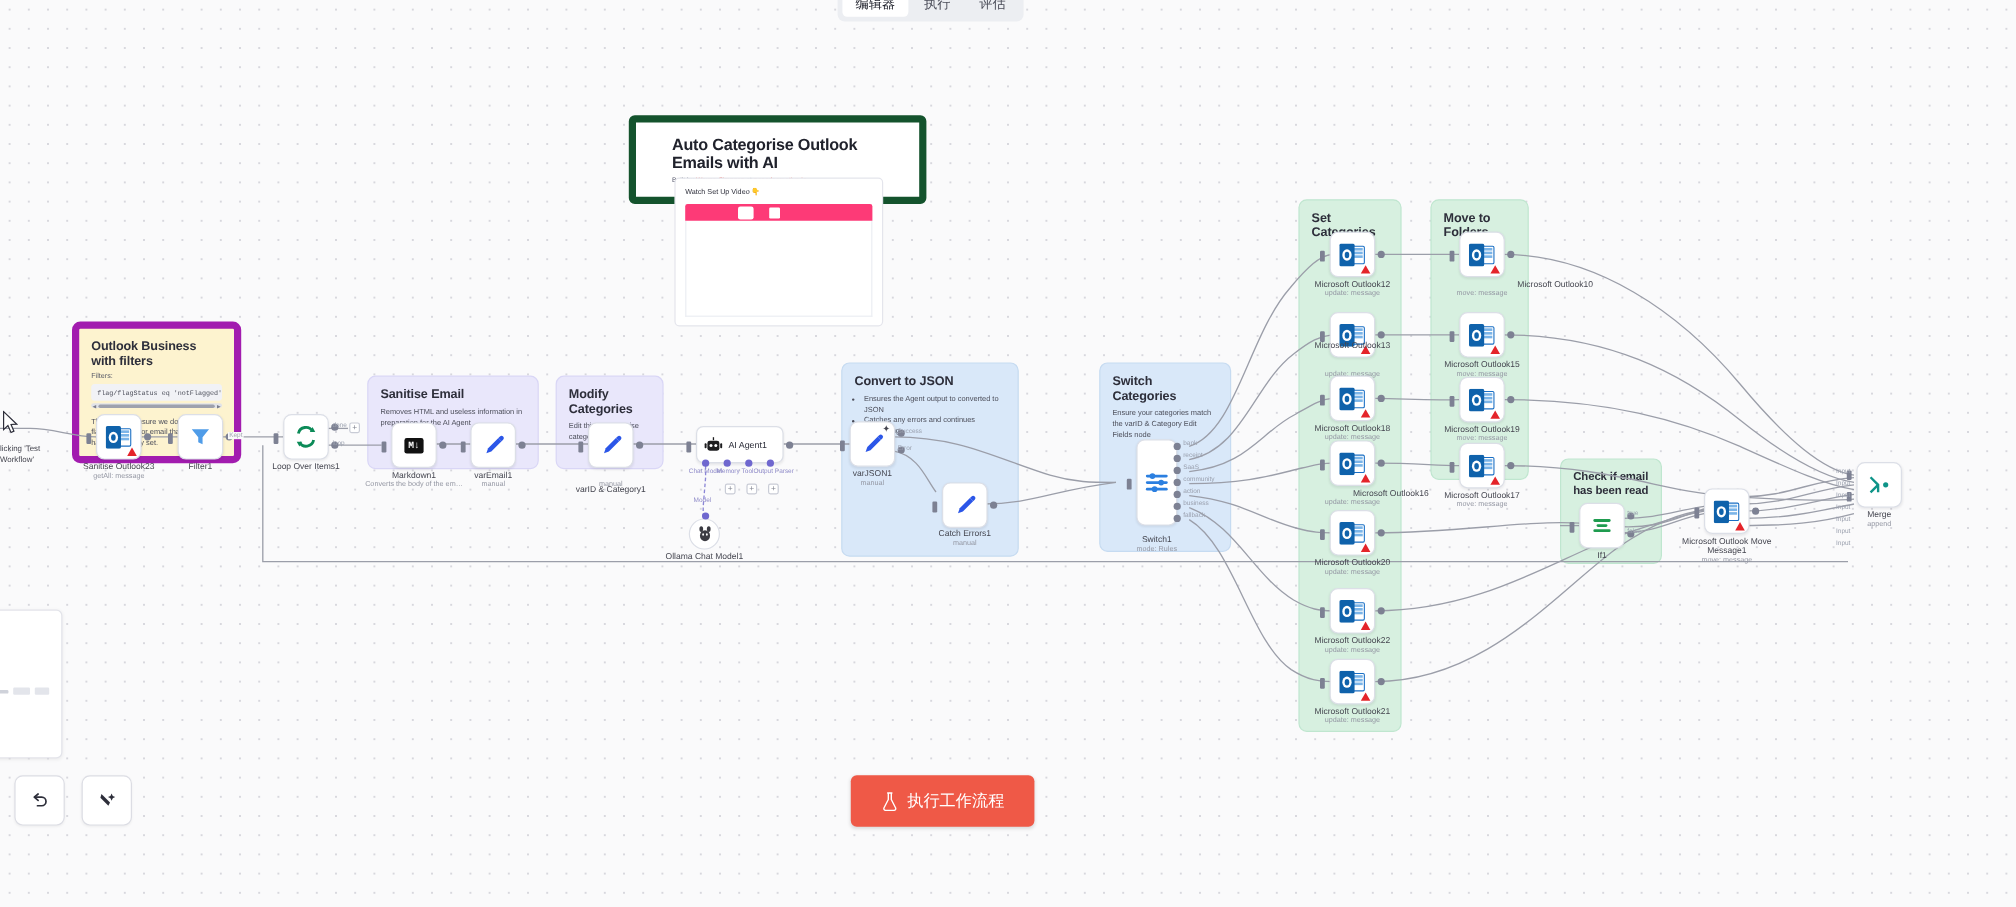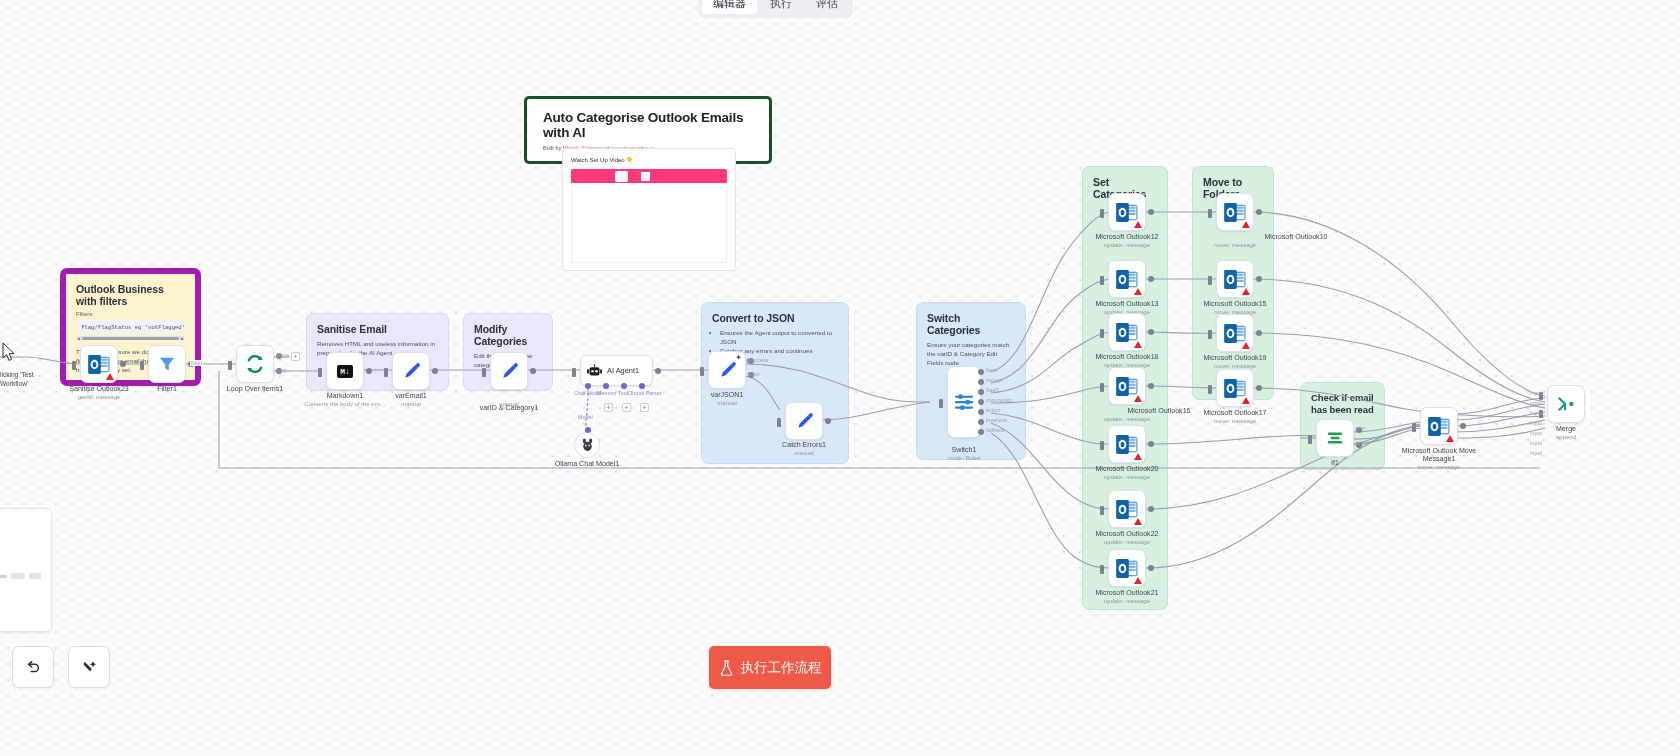--- a/index.html
+++ b/index.html
@@ -67,22 +67,22 @@
     padding: 4px 5px 3px; color: #4e505c; overflow: hidden; white-space: nowrap;
   }
   .scrollbar { margin-top: 2px; height: 4px; border-radius: 2px; background: #e1e3e9;
     display: flex; align-items: center; justify-content: space-between; padding: 0 1px; }
   .scrollbar i { font-size: 4px; font-style: normal; color: #7b7e8c; }
   .scrollbar span { display: block; height: 3px; background: #9ea1ad; border-radius: 2px; flex: 1; margin: 0 2px; }
   .filters-label { font-size: 6px; color: #5a5c68; margin-top: 4px; }
 
   
   .title-card {
-    position: absolute; background: #fff; border: 3px solid #14532d;
-    border-radius: 5px; padding: 11px 16px 10px; z-index: 3;
+    position: absolute; background: #fff; border: 6px solid #14532d;
+    border-radius: 5px; padding: 11px 30px 10px; z-index: 3;
   }
   .title-card h1 { font-size: 13.5px; font-weight: 600; letter-spacing: -.2px; color: #20222c; }
   .title-card .byline { font-size: 5.6px; margin-top: 5px; color: #55576a; }
   .title-card .byline a { color: #f2584c; text-decoration: none; }
 
   .video-card {
     position: absolute; background: #fff; border: 1px solid #e4e5ec;
     border-radius: 4px; padding: 7px 8px; z-index: 3;
   }
   .video-card .vtitle { font-size: 6px; color: #2d2e3a; margin-bottom: 6px; }
@@ -96,21 +96,21 @@
     display: flex; align-items: center; justify-content: center;
     z-index: 20; box-shadow: 0 1px 2px rgba(0,0,0,.05);
   }
   .mini-panel {
     position: absolute; background: #fff; border: 1px solid #e3e4ea;
     border-radius: 5px; z-index: 19; box-shadow: 0 1px 3px rgba(0,0,0,.06);
   }
 
   
   .exec-btn {
-    position: absolute; left: 709px; top: 646px; width: 122px; height: 43px;
+    position: absolute; left: 709px; top: 646px; width: 153px; height: 43px;
     background: #ef5947; border-radius: 5px; color: #fff;
     display: flex; align-items: center; justify-content: center; gap: 7px;
     font-size: 13.5px; z-index: 25; box-shadow: 0 1px 3px rgba(0,0,0,.12);
   }
 
   
   .tabbar {
     position: absolute; left: 698px; top: -18px; height: 36px;
     background: #eceef2; border-radius: 6px; display: flex; align-items: flex-end;
     padding: 0 4px 4px; gap: 2px; z-index: 30;
@@ -464,21 +464,21 @@
         <rect x="10.5" y="7.4" width="11" height="2.4" fill="#7ab4e8"></rect>
         <rect x="10.5" y="10.8" width="11" height="2.4" fill="#7ab4e8"></rect>
         <rect x="0" y="0" width="14" height="21" rx="1.6" fill="#0f62ab"></rect>
         <ellipse cx="7" cy="10.5" rx="4.3" ry="5.2" fill="#fff"></ellipse>
         <ellipse cx="7" cy="10.5" rx="2.1" ry="3" fill="#0f62ab"></ellipse>
       </svg>
       <span class="node-warn"></span>
       <span class="port in"></span>
       <span class="port out"></span>
     </div>
-    <div class="node-label" style="left: 1127px; top: 300px;">Microsoft Outlook13</div>
+    <div class="node-label" style="left: 1127px; top: 284px;">Microsoft Outlook13</div>
     <div class="node-sub" style="left: 1127px; top: 309px;">update: message</div>
     <div class="node" style="left: 1108px; top: 313px;">
       <svg width="22" height="19" viewBox="0 0 24 21">
         <rect x="9" y="2.5" width="14" height="16" rx="1.2" fill="#fff" stroke="#1a6fc4" stroke-width="1"></rect>
         <rect x="10.5" y="4" width="11" height="2.4" fill="#7ab4e8"></rect>
         <rect x="10.5" y="7.4" width="11" height="2.4" fill="#7ab4e8"></rect>
         <rect x="10.5" y="10.8" width="11" height="2.4" fill="#7ab4e8"></rect>
         <rect x="0" y="0" width="14" height="21" rx="1.6" fill="#0f62ab"></rect>
         <ellipse cx="7" cy="10.5" rx="4.3" ry="5.2" fill="#fff"></ellipse>
         <ellipse cx="7" cy="10.5" rx="2.1" ry="3" fill="#0f62ab"></ellipse>

